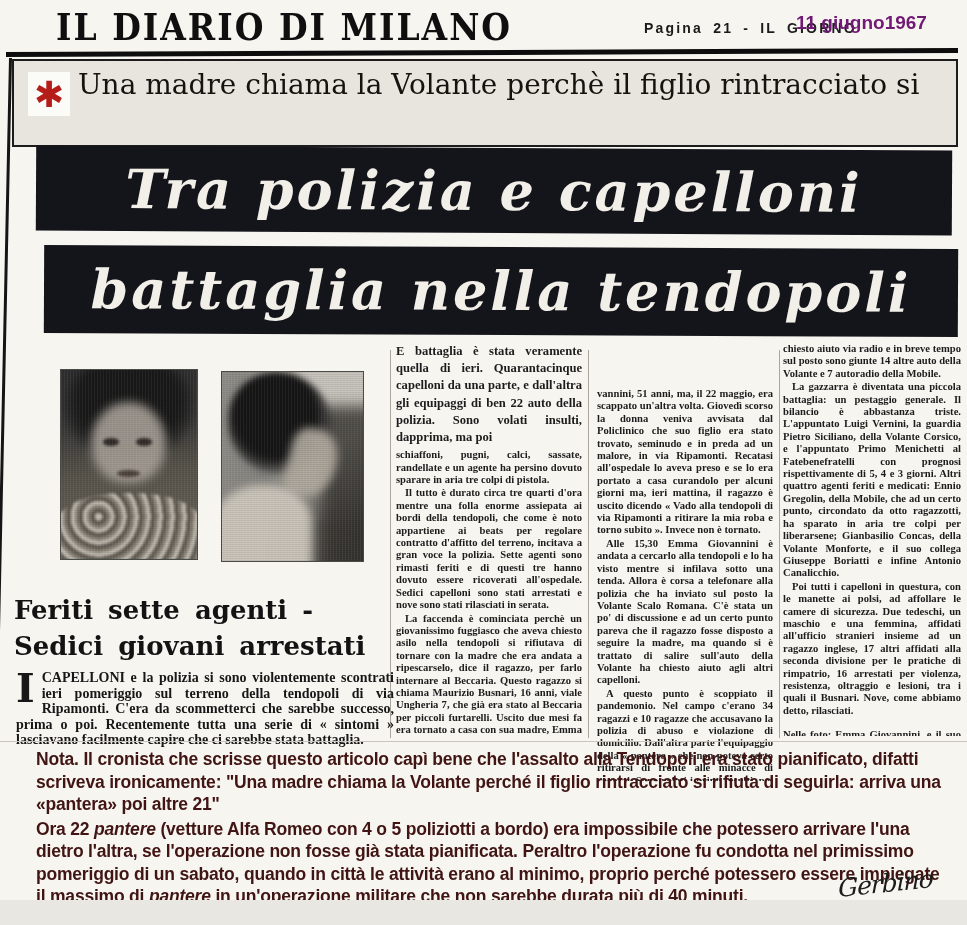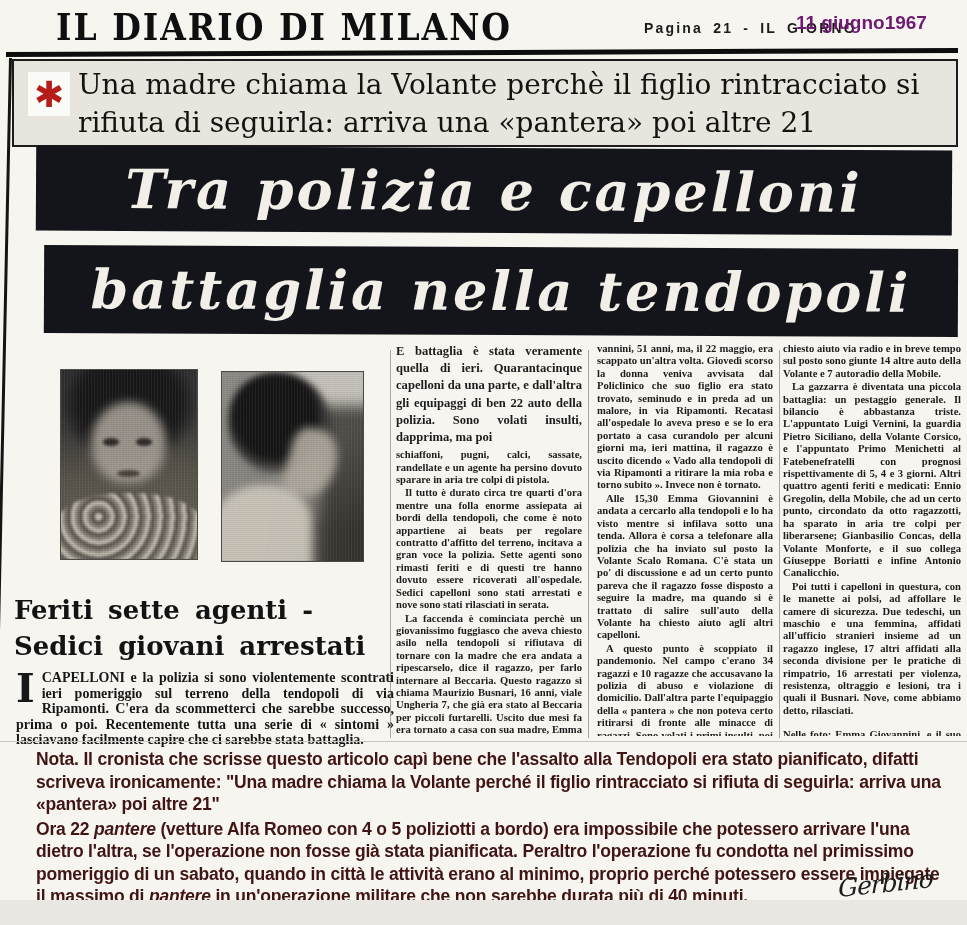--- a/index.html
+++ b/index.html
@@ -74,21 +74,21 @@
     font-weight:700;font-size:26px;line-height:36px;color:#131313;word-spacing:6px;}
   .intro{left:16px;top:670px;width:378px;font-weight:700;font-size:14px;line-height:15.6px;
     text-align:justify;color:#171717;}
   .dropcap{float:left;font-family:"DejaVu Serif",serif;font-size:40px;line-height:31px;
     padding:2px 7px 0 0;font-weight:700;}
 
   
   .col{top:343px;height:393px;overflow:hidden;text-align:justify;color:#1c1c1c;}
   .col p{margin:0 0 1px 0;font-weight:700;font-size:10.6px;line-height:12.4px;}
   .col p.ind{text-indent:9px;}
-  .col2{left:396px;width:186px;} .col3{left:597px;width:176px;} .col4{left:783px;width:178px;}
+  .col2{left:396px;width:186px;} .col3{left:597px;width:176px;margin-top:45px;} .col4{left:783px;width:178px;}
   .lead{font-size:12.6px !important;line-height:17.2px !important;margin-bottom:3px !important;}
   .caption{margin-top:12px !important;}
 
   
   .note{left:36px;top:748px;width:922px;font-family:"Liberation Sans",sans-serif;font-weight:700;
     font-size:17.5px;line-height:22.5px;letter-spacing:-0.2px;color:#401514;}
   .note p{margin:0 16px 2px 0;}
   .note em{font-style:italic;}
 
   .signature{left:838px;top:869px;font-family:"DejaVu Serif",serif;font-style:italic;
@@ -101,21 +101,20 @@
 
   <div class="abs mast-title">IL DIARIO DI MILANO</div>
   <div class="abs page-info">Pagina 21 - IL GIORNO</div>
   <div class="abs edition-date">11 giugno1967</div>
   <div class="abs top-rule"></div>
   <div class="abs left-rule"></div>
 
   <div class="abs kicker">
     <div class="ast">✱</div>
     <div class="kl kl1">Una madre chiama la Volante perchè il figlio rintracciato si</div>
-    <div class="kl kl2">rifiuta di seguirla: arriva una «pantera» poi altre 21</div>
   </div>
 
   <div class="abs bar bar1">
     <span>Tra polizia e capelloni</span>
   </div>
   <div class="abs bar bar2">
     <span>battaglia nella tendopoli</span>
   </div>
 
   <div class="abs vsep vs1"></div>

